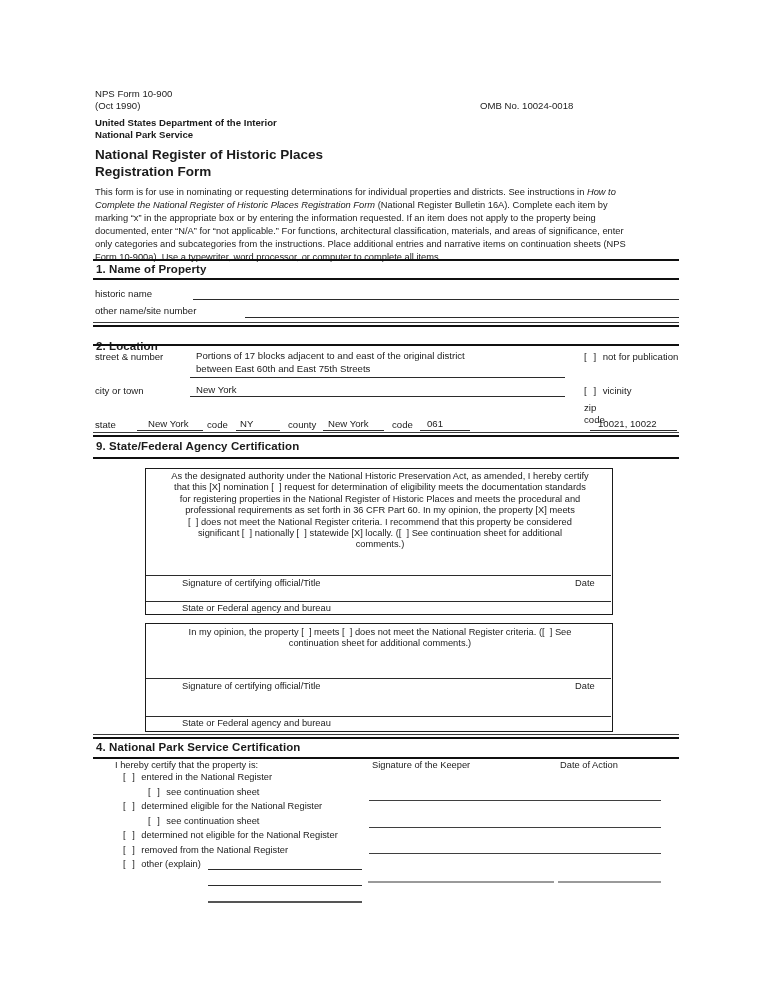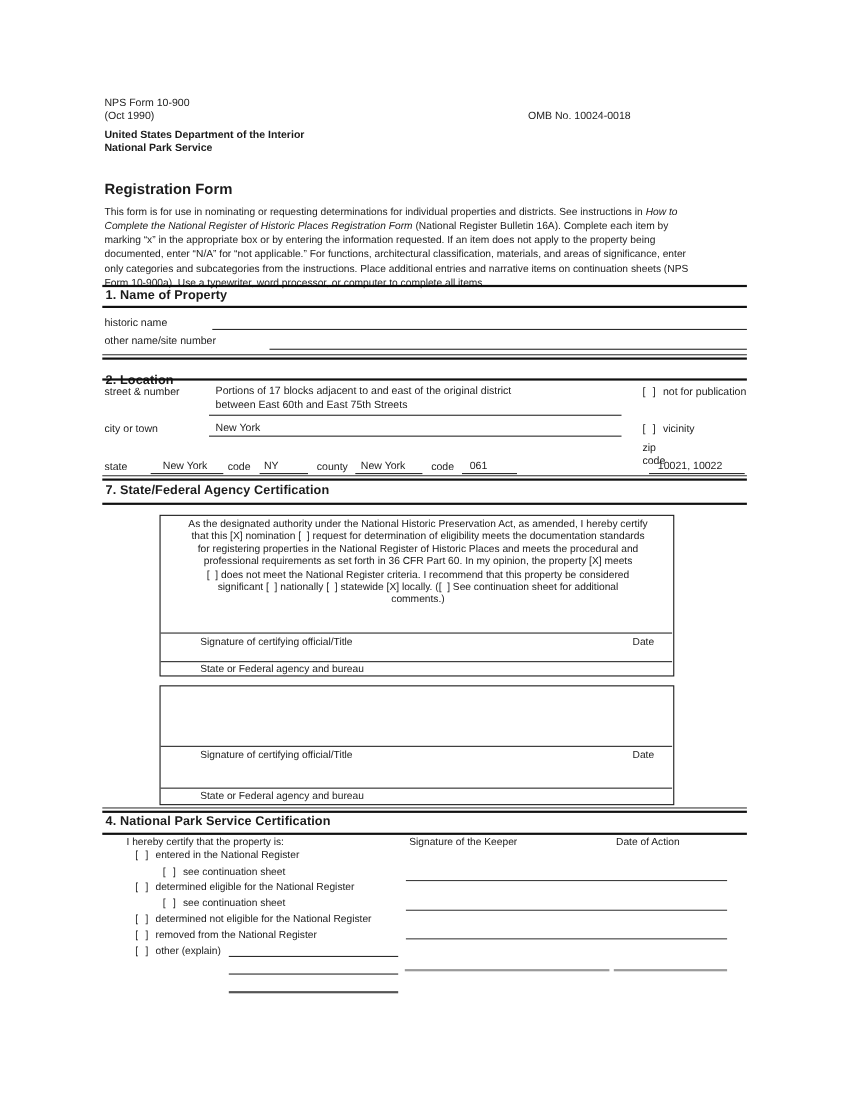--- a/index.html
+++ b/index.html
@@ -34,20 +34,21 @@
 </head>
 <body>
 
 <div class="page">
 
   <div class="t s96" style="left:95px;top:88px;">NPS Form 10-900</div>
   <div class="t s96" style="left:95px;top:100px;">(Oct 1990)</div>
   <div class="t s96" style="left:480px;top:100px;">OMB No. 10024-0018</div>
   <div class="t s96 b" style="left:95px;top:117px;">United States Department of the Interior</div>
   <div class="t s96 b" style="left:95px;top:129px;">National Park Service</div>
+  <div class="t title" style="left:95px;top:147px;">National Register of Historic Places</div>
   <div class="t title" style="left:95px;top:164px;">Registration Form</div>
 
   <div class="t s93 pre" style="left:95px;top:186px;width:592px;white-space:pre-line;"><span>This form is for use in nominating or requesting determinations for individual properties and districts. See instructions in </span><span class="i">How to
 Complete the National Register of Historic Places Registration Form</span><span> (National Register Bulletin 16A). Complete each item by
 marking “x” in the appropriate box or by entering the information requested. If an item does not apply to the property being
 documented, enter “N/A” for “not applicable.” For functions, architectural classification, materials, and areas of significance, enter
 only categories and subcategories from the instructions. Place additional entries and narrative items on continuation sheets (NPS
 Form 10-900a). Use a typewriter, word processor, or computer to complete all items.</span></div>
 
   <div class="rule thick" style="top:259px;"></div>
@@ -93,38 +94,40 @@
   <div class="fline" style="left:236px;top:430px;width:44px;"></div>
   <div class="t s96" style="left:288px;top:419px;">county</div>
   <div class="t s96" style="left:328px;top:418px;">New York</div>
   <div class="fline" style="left:323px;top:430px;width:61px;"></div>
   <div class="t s96" style="left:392px;top:419px;">code</div>
   <div class="t s96" style="left:427px;top:418px;">061</div>
   <div class="fline" style="left:420px;top:430px;width:50px;"></div>
 
   <div class="rule thin" style="top:432px;"></div>
   <div class="rule thick" style="top:435px;"></div>
-  <div class="t sec" style="left:96px;top:440px;">7. State/Federal Agency Certification</div>
+  <div class="t sec" style="left:96px;top:440px;">9. State/Federal Agency Certification</div>
   <div class="rule thick" style="top:457px;"></div>
 
   <div class="box" style="left:145px;top:468px;width:466px;height:145px;"></div>
   <div class="t s90 pre" style="left:152px;top:471px;width:456px;">As the designated authority under the National Historic Preservation Act, as amended, I hereby certify
 that this [X] nomination [&nbsp;&nbsp;] request for determination of eligibility meets the documentation standards
 for registering properties in the National Register of Historic Places and meets the procedural and
 professional requirements as set forth in 36 CFR Part 60. In my opinion, the property [X] meets
 [&nbsp;&nbsp;] does not meet the National Register criteria. I recommend that this property be considered
 significant [&nbsp;&nbsp;] nationally [&nbsp;&nbsp;] statewide [X] locally. ([&nbsp;&nbsp;] See continuation sheet for additional
 comments.)</div>
   <div class="fline" style="left:146px;top:575px;width:465px;"></div>
   <div class="t s90" style="left:182px;top:578px;">Signature of certifying official/Title</div>
   <div class="t s90" style="left:575px;top:578px;">Date</div>
   <div class="fline" style="left:146px;top:601px;width:465px;"></div>
   <div class="t s90" style="left:182px;top:603px;">State or Federal agency and bureau</div>
 
   <div class="box" style="left:145px;top:623px;width:466px;height:107px;"></div>
+  <div class="t s90 pre" style="left:152px;top:627px;width:456px;">In my opinion, the property [&nbsp;&nbsp;] meets [&nbsp;&nbsp;] does not meet the National Register criteria. ([&nbsp;&nbsp;] See
+continuation sheet for additional comments.)</div>
   <div class="fline" style="left:146px;top:678px;width:465px;"></div>
   <div class="t s90" style="left:182px;top:681px;">Signature of certifying official/Title</div>
   <div class="t s90" style="left:575px;top:681px;">Date</div>
   <div class="fline" style="left:146px;top:716px;width:465px;"></div>
   <div class="t s90" style="left:182px;top:718px;">State or Federal agency and bureau</div>
 
   <div class="rule thin" style="top:734px;"></div>
   <div class="rule thick" style="top:737px;"></div>
   <div class="t sec" style="left:96px;top:741px;">4. National Park Service Certification</div>
   <div class="rule thick" style="top:757px;"></div>

